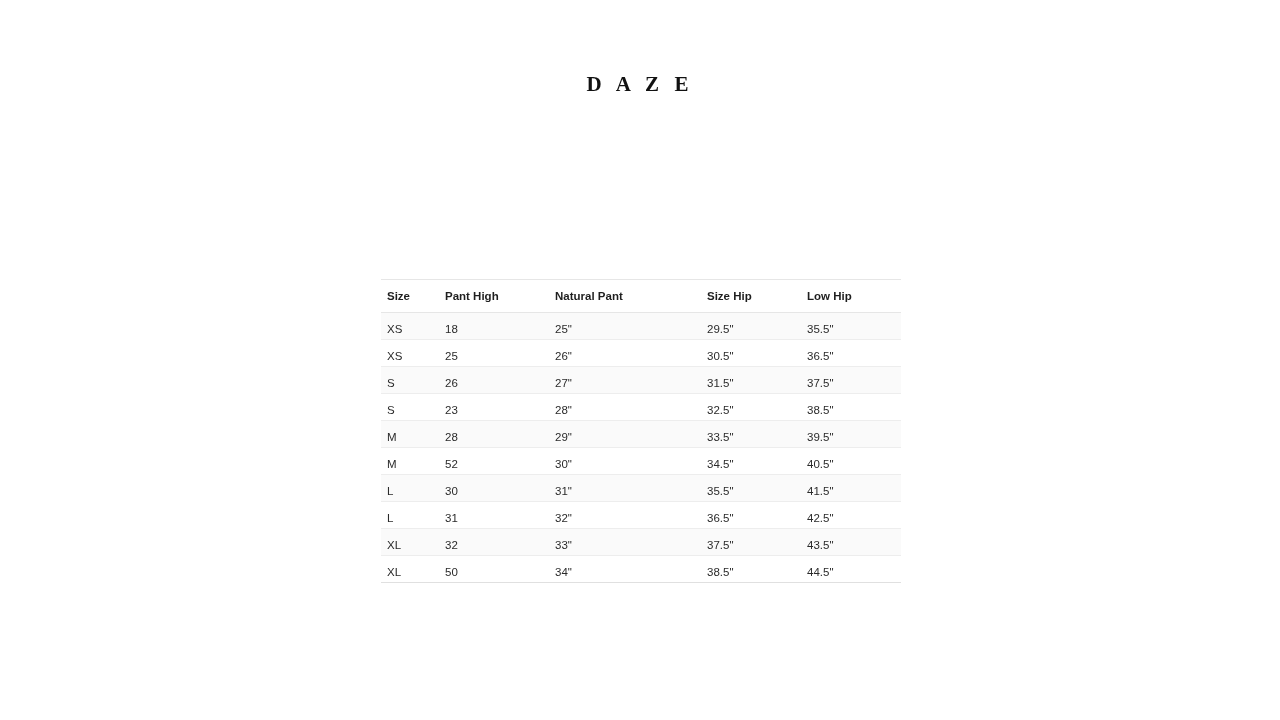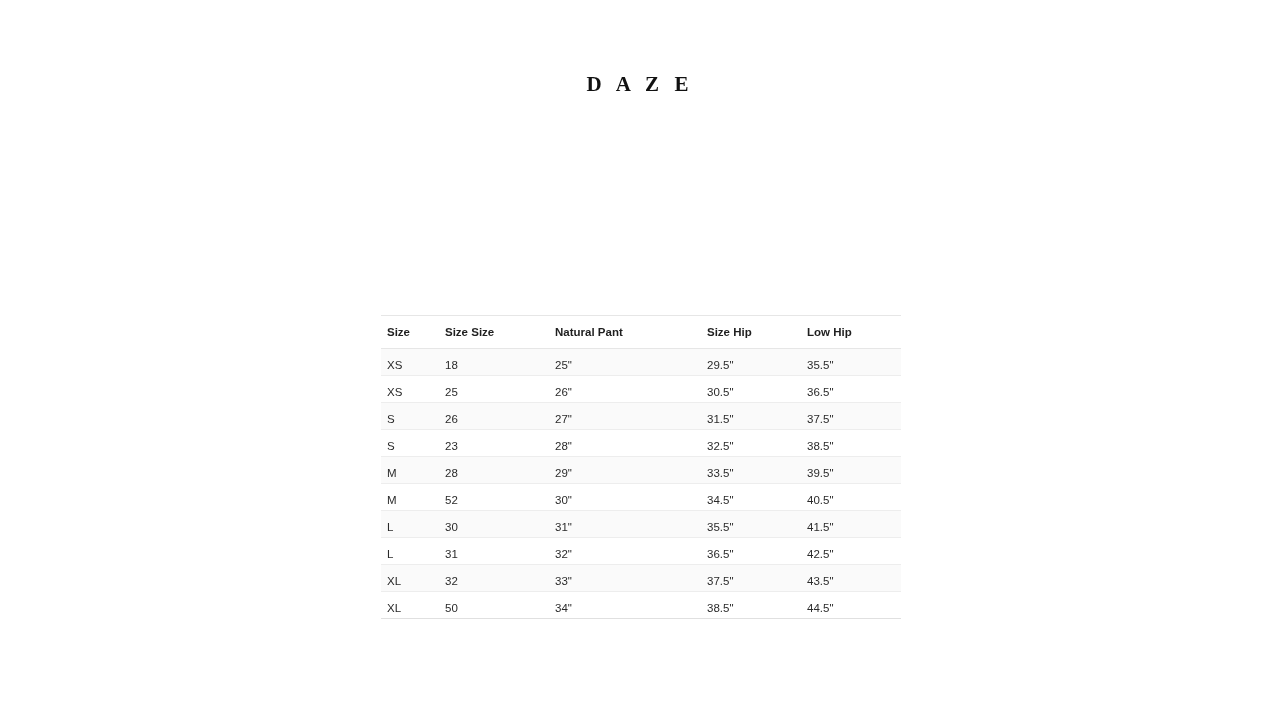--- a/index.html
+++ b/index.html
@@ -32,21 +32,20 @@
   .table-wrap {
     position: absolute;
     left: 381px;
     top: 279px;
     width: 520px;
   }
   table.size-chart {
     border-collapse: collapse;
     width: 520px;
     table-layout: fixed;
-    margin-top: 36px;
   }
   table.size-chart thead th {
     text-align: left;
     font-size: 11.5px;
     font-weight: bold;
     color: #1f1f1f;
     padding: 10px 6px 10px 6px;
     border-top: 1px solid #e6e6e6;
     border-bottom: 1px solid #e6e6e6;
     background: #ffffff;
@@ -81,21 +80,21 @@
       <colgroup>
         <col class="c0">
           <col class="c1">
           <col class="c2">
           <col class="c3">
           <col class="c4">
       </colgroup>
       <thead>
         <tr>
           <th>Size</th>
-          <th>Size Size</th>
+          <th>Pant High</th>
           <th>Natural Pant</th>
           <th>Size Hip</th>
           <th>Low Hip</th>
         </tr>
       </thead>
       <tbody>
         <tr class="alt">
           <td>XS</td>
           <td>18</td>
           <td>25"</td>

